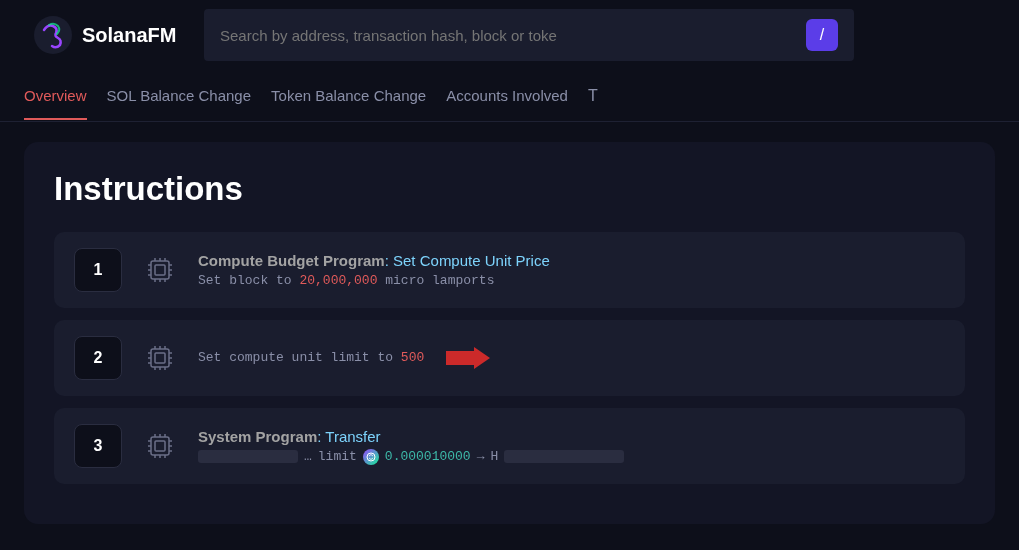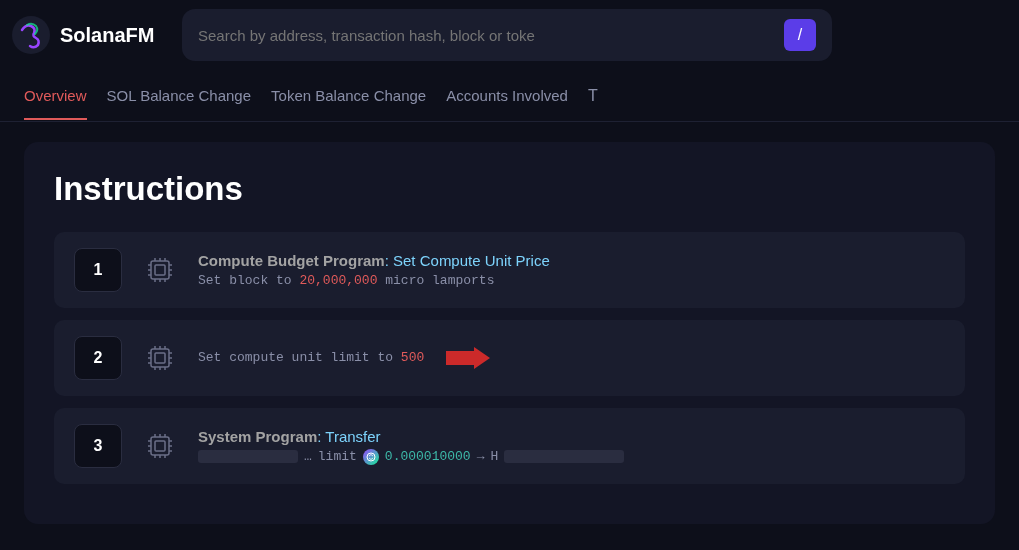--- a/index.html
+++ b/index.html
@@ -10,21 +10,21 @@
       color: #e0e0e0;
       width: 1019px;
       height: 550px;
       overflow: hidden;
     }
 
     
     .header {
       display: flex;
       align-items: center;
-      padding: 12px 12px;
+      padding: 12px 34px;
       background-color: #0d0f1a;
       gap: 20px;
       height: 70px;
     }
 
     .logo-area {
       display: flex;
       align-items: center;
       gap: 10px;
       min-width: 150px;
@@ -39,21 +39,21 @@
       font-size: 20px;
       font-weight: 600;
       color: #ffffff;
     }
 
     .search-bar {
       flex: 1;
       display: flex;
       align-items: center;
       background-color: #1a1d2e;
-      border-radius: 13px;
+      border-radius: 4px;
       padding: 10px 16px;
       gap: 10px;
       max-width: 650px;
     }
 
     .search-input {
       background: transparent;
       border: none;
       outline: none;
       color: #8a8fa8;

